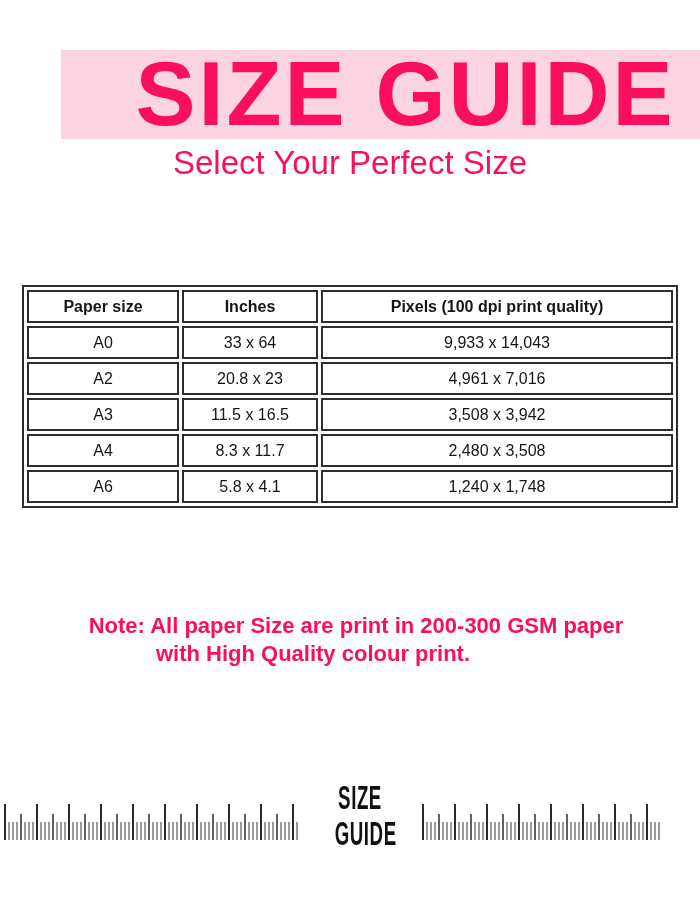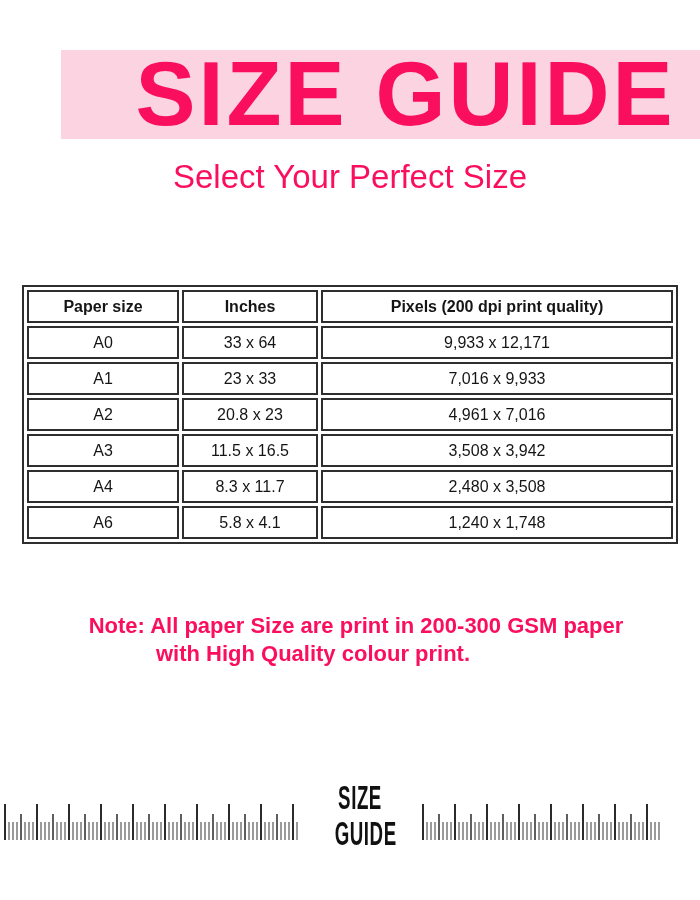--- a/index.html
+++ b/index.html
@@ -18,21 +18,21 @@
     background: #FCD3E0;
     display: flex; align-items: flex-end; justify-content: center;
   }
   .title-band h1 {
     font-size: 90px; font-weight: 700; line-height: 1;
     color: #FA0F5F; letter-spacing: 3px; white-space: nowrap;
   }
   .subtitle {
     position: absolute; top: 144px; left: 0; width: 700px;
     text-align: center;
-    font-size: 33px; font-weight: 400; color: #FA0F5F; margin-top: 14px;
+    font-size: 33px; font-weight: 400; color: #FA0F5F;
   }
 
   
   table.size-table {
     position: absolute; left: 22px; top: 272px;
     width: 656px; table-layout: fixed;
     border-collapse: separate; border-spacing: 3px;
     border: 2px solid #2e2e2e; background: #ffffff; margin-top: 13px;
   }
   .size-table th, .size-table td {
@@ -87,33 +87,28 @@
   <table class="size-table">
     <colgroup>
       <col style="width:152px">
         <col style="width:136px">
         <col>
     </colgroup>
     <thead>
       <tr id="head-row">
           <th>Paper size</th>
           <th>Inches</th>
-          <th>Pixels (200 dpi print quality)</th>
+          <th>Pixels (100 dpi print quality)</th>
         </tr>
     </thead>
     <tbody id="table-body">
         <tr>
           <td>A0</td>
           <td>33 x 64</td>
-          <td>9,933 x 12,171</td>
-        </tr>
-        <tr>
-          <td>A1</td>
-          <td>23 x 33</td>
-          <td>7,016 x 9,933</td>
+          <td>9,933 x 14,043</td>
         </tr>
         <tr>
           <td>A2</td>
           <td>20.8 x 23</td>
           <td>4,961 x 7,016</td>
         </tr>
         <tr>
           <td>A3</td>
           <td>11.5 x 16.5</td>
           <td>3,508 x 3,942</td>

